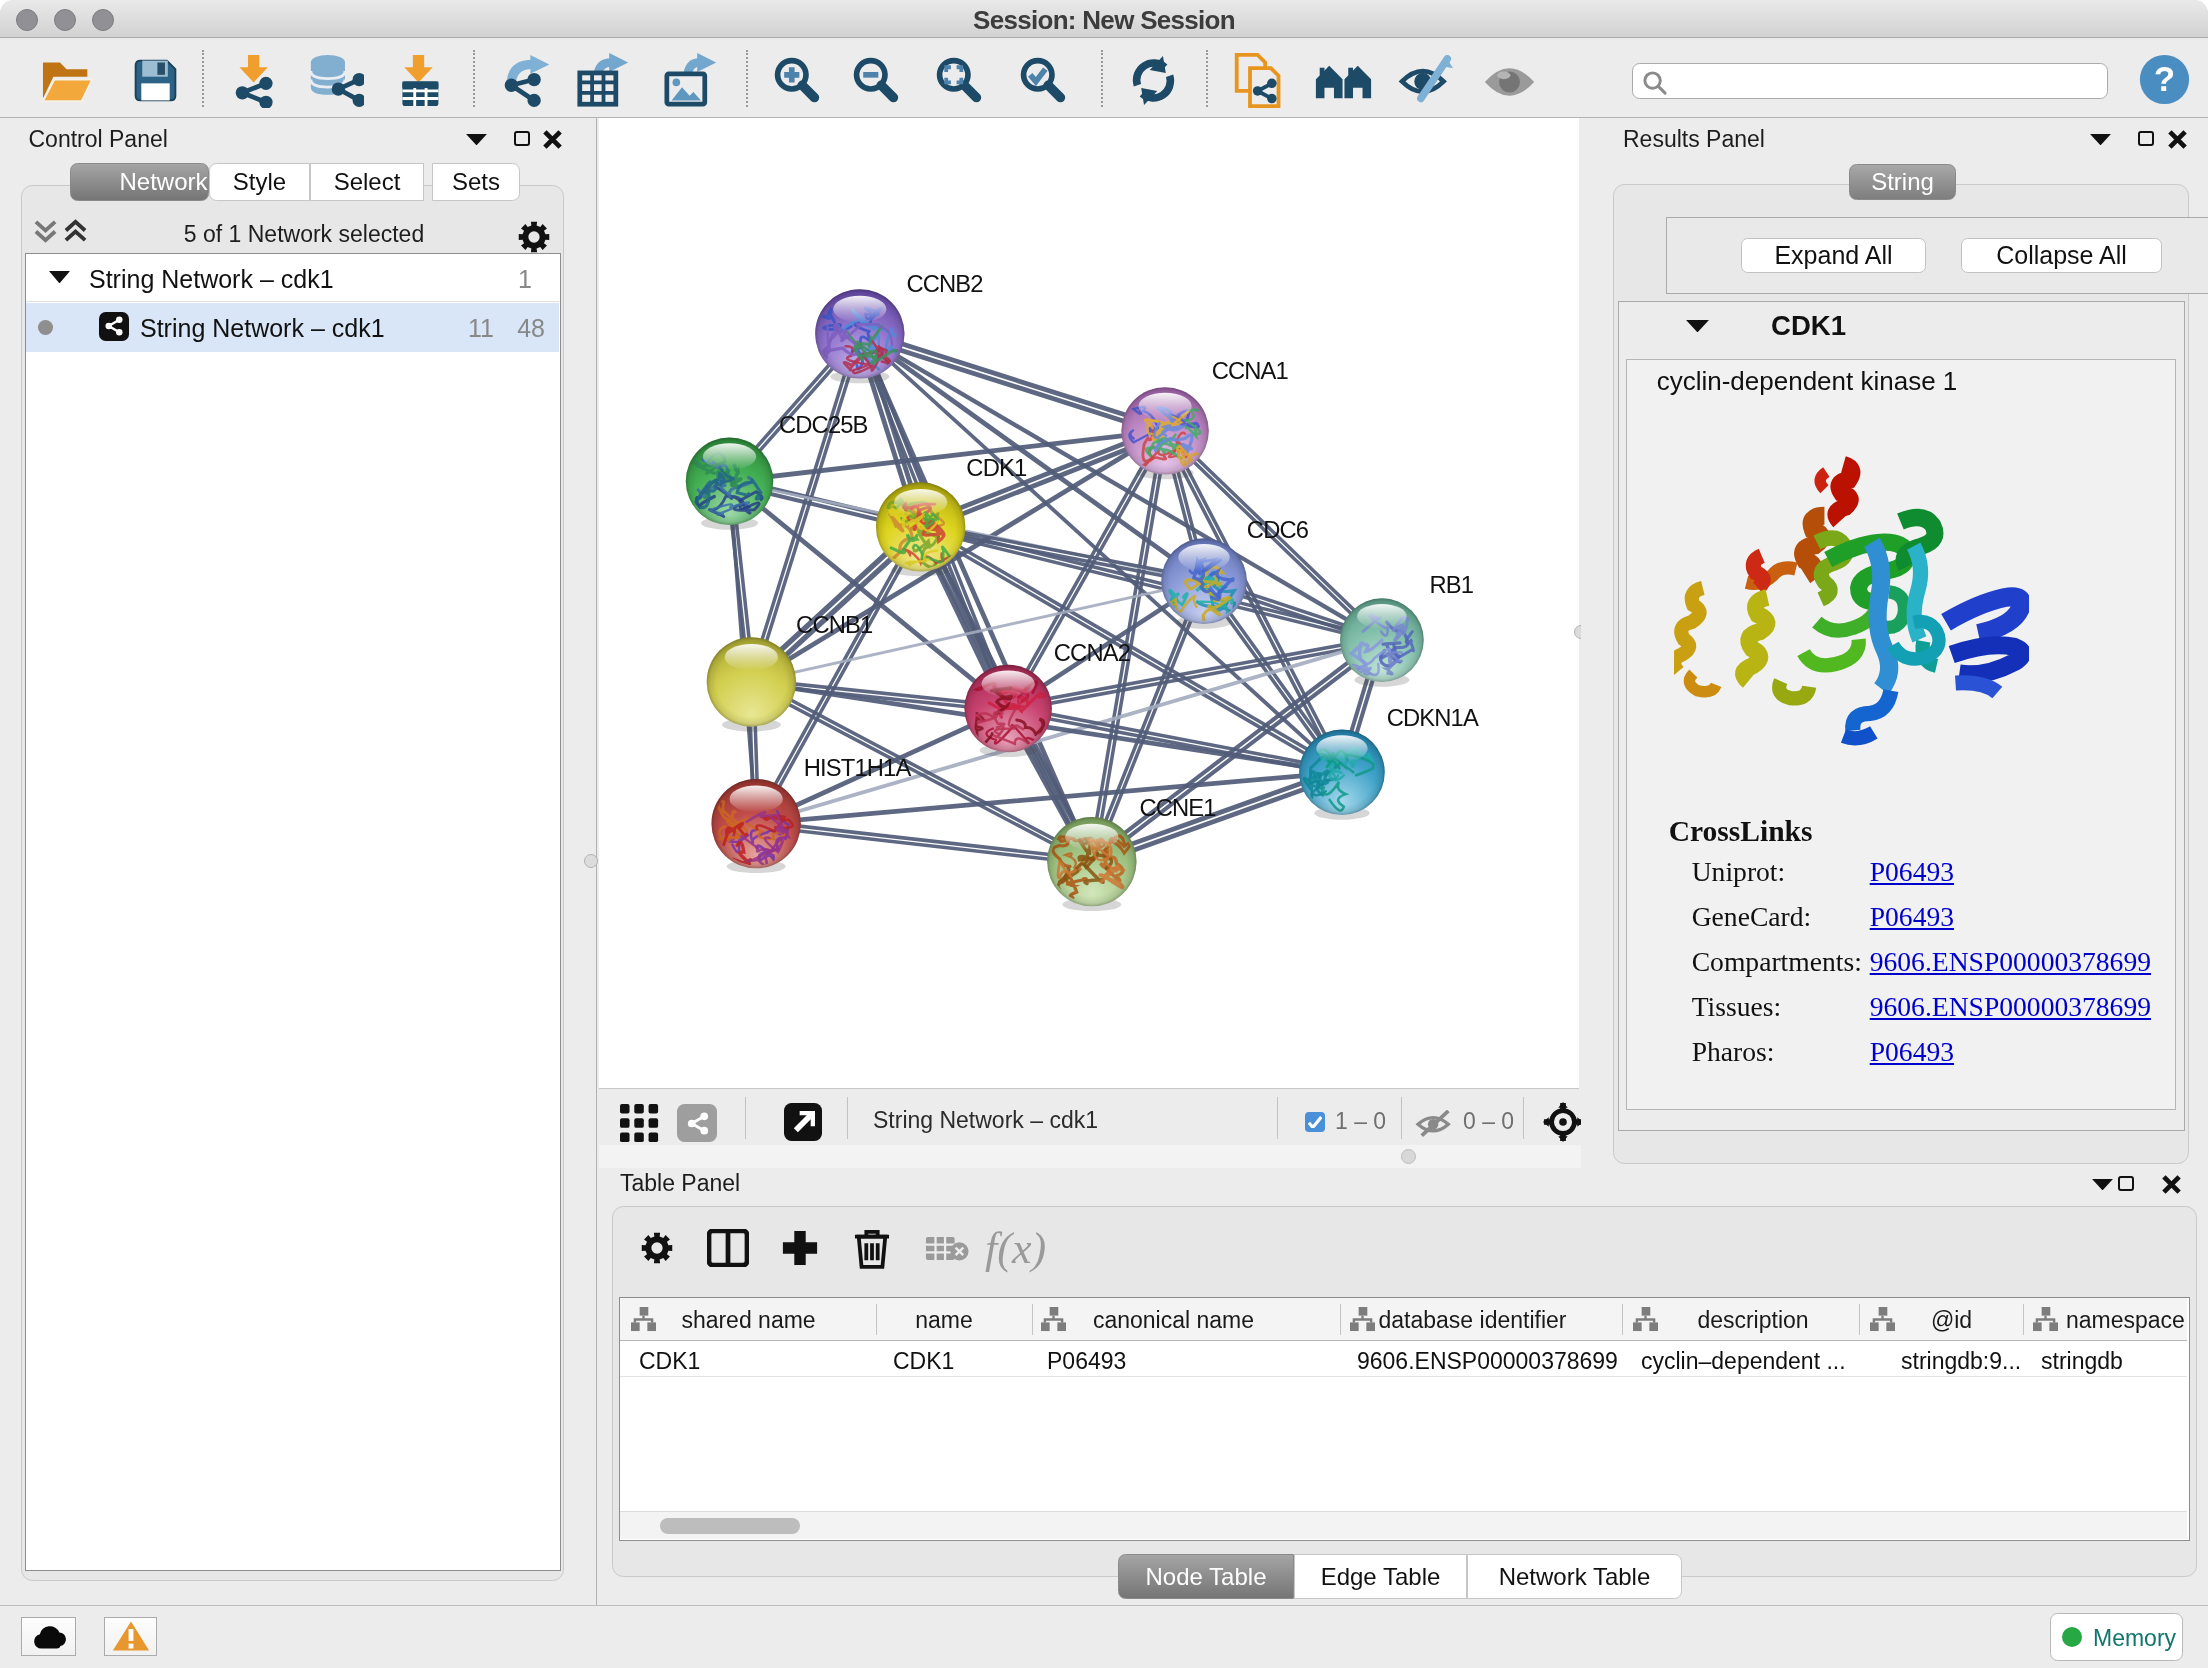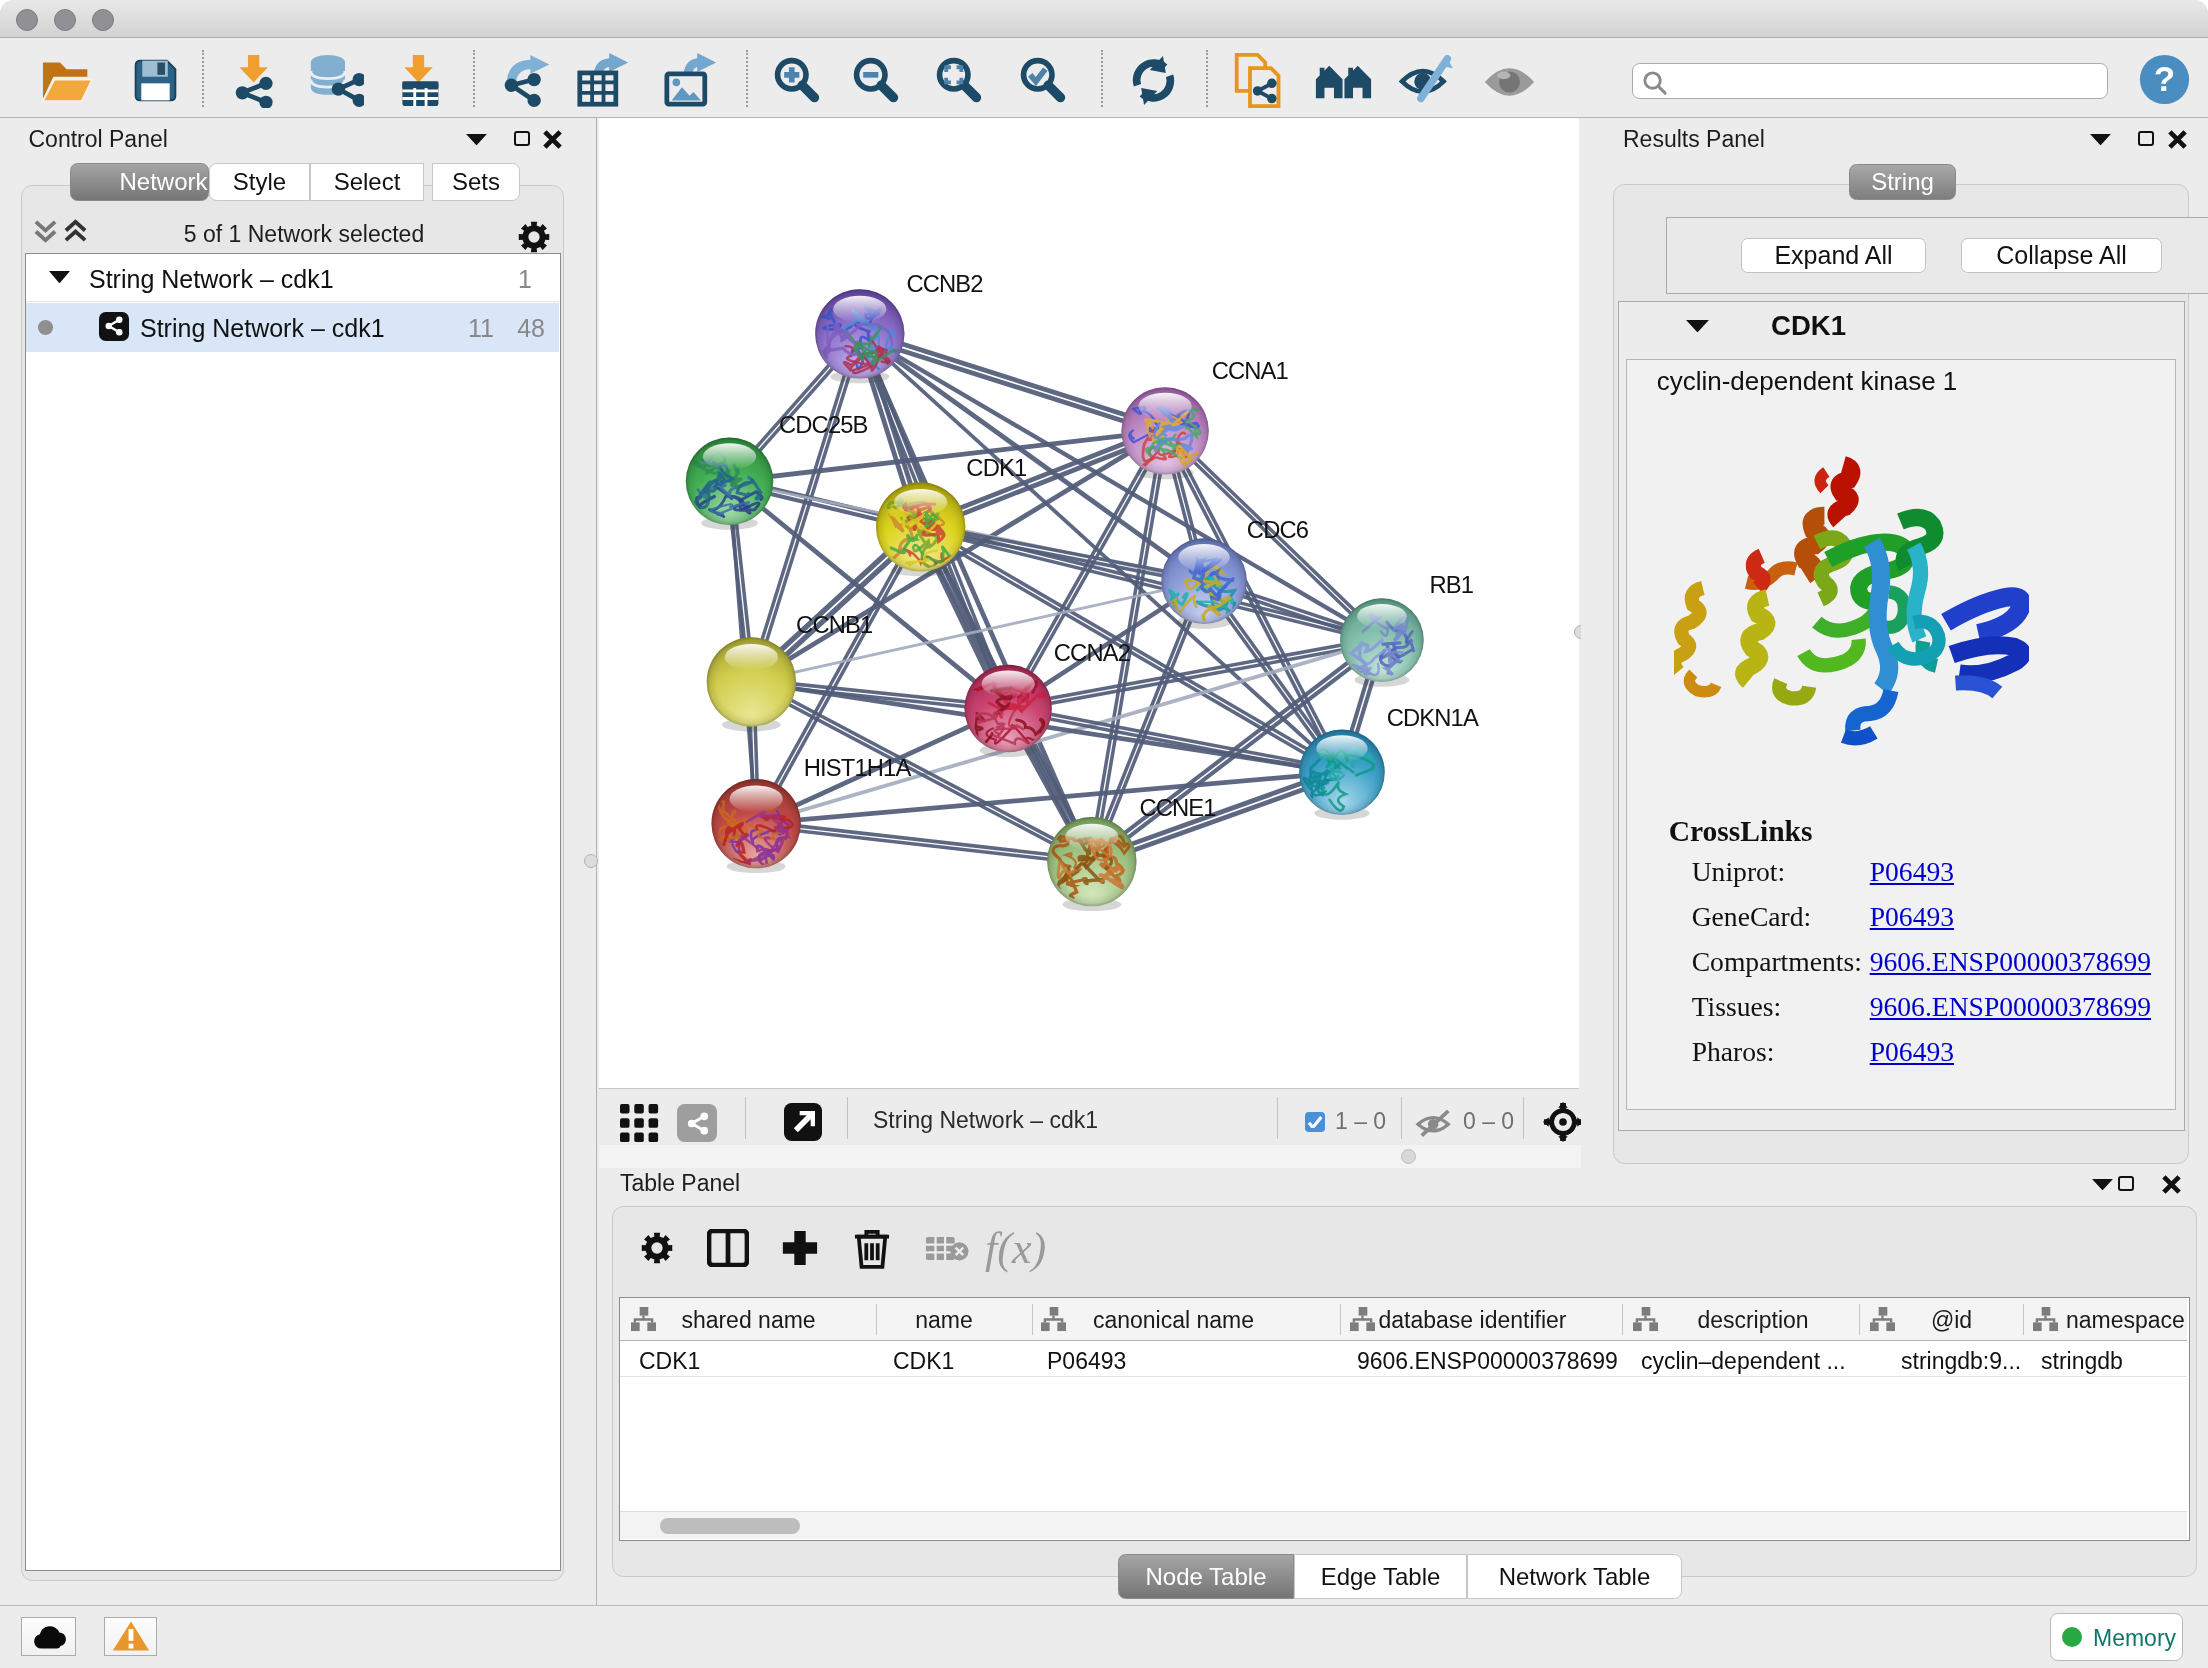--- a/index.html
+++ b/index.html
@@ -40,20 +40,21 @@
 .cl { font-size:23px; color:#111; }
 .vsep { top:5.7px; height:31px; width:0; border-left:1px solid #c4c4c4; }
 </style>
 </head>
 <body>
 <div id="win">
   <div id="titlebar">
     <div class="tl" style="left:16px;"></div>
     <div class="tl" style="left:54px;"></div>
     <div class="tl" style="left:92px;"></div>
+    <div id="title-text">Session: New Session</div>
   </div>
   <div id="toolbar">
     <svg class="tbi" style="left:40px;top:16px" width="55" height="51" viewBox="0 0 58 54">
       <path d="M3 46 V8 h18 l7 7 h22 v8 H14 L3 46z" fill="#bf7312"></path>
       <path d="M15 26 h40 L44 49 H3 z" fill="#f3a83c" stroke="#f5f0e8" stroke-width="2"></path>
     </svg>
     <svg class="tbi" style="left:129px;top:15px" width="53" height="53" viewBox="0 0 56 56">
       <path d="M7 12 q0-5 5-5 h28 l9 9 v28 q0 5 -5 5 H12 q-5 0 -5 -5 z" fill="#2d6287" stroke="#1b4158" stroke-width="2"></path>
       <rect x="14" y="7" width="27" height="17" fill="#9dbdd3"></rect>
       <rect x="30" y="9" width="8" height="13" fill="#274f68"></rect>

